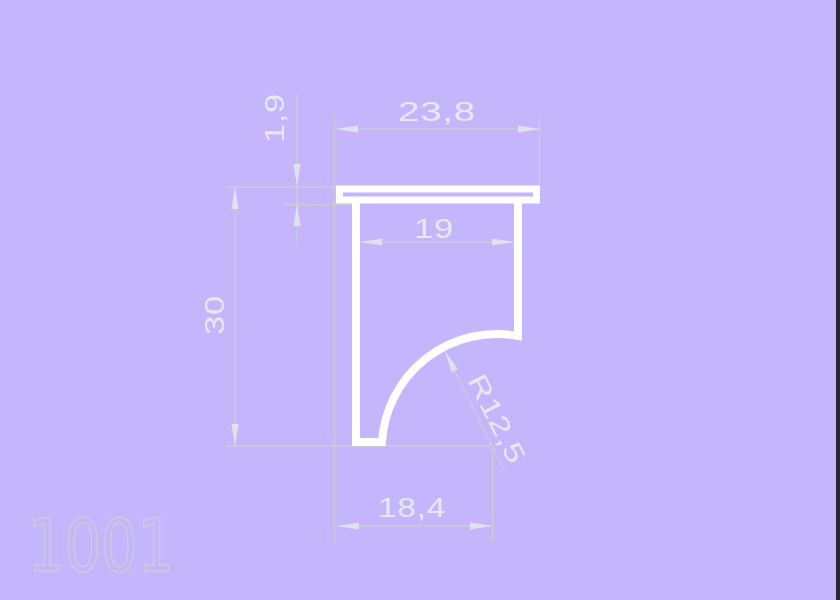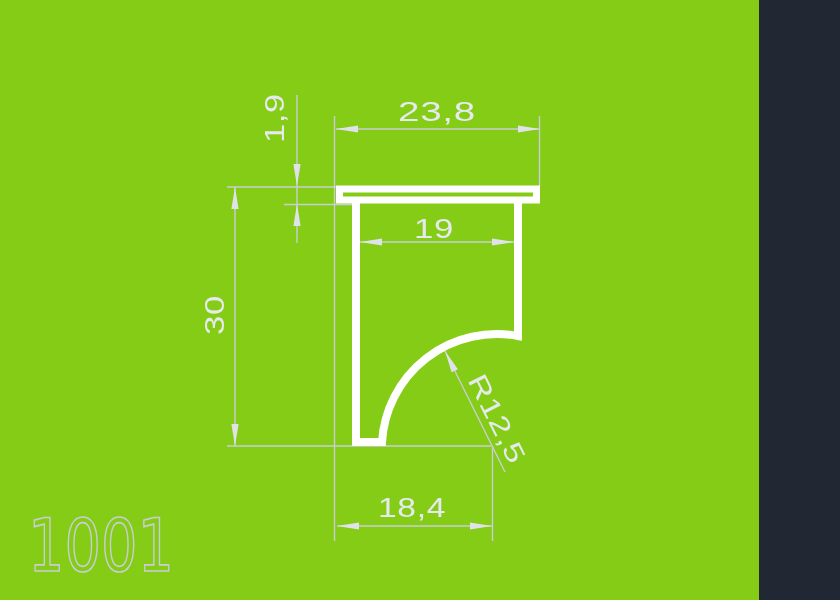--- a/index.html
+++ b/index.html
@@ -1,16 +1,16 @@
 <!DOCTYPE html>
 <html><head>
 <meta charset="utf-8">
 <style>
   html,body{margin:0;padding:0;background:#212833;}
-  .viewport{position:relative;width:759px;height:600px;background:#84cc16;overflow:hidden;}
+  .viewport{position:relative;width:836px;height:600px;background:#c4b5fd;overflow:hidden;}
   svg{display:block;}
   .dim-text{font-family:"Liberation Sans",sans-serif;font-size:27px;fill:#e6e9ee;letter-spacing:0.5px;}
   .title-text{font-family:"DejaVu Sans",sans-serif;font-size:73px;fill:none;stroke:#c9ced6;stroke-width:1.7px;}
   .thin{stroke:#c9ced6;stroke-width:1.4;fill:none;}
   .arrow{fill:#dfe3e9;stroke:none;}
   .profile{stroke:#ffffff;fill:none;}
 </style>
 </head>
 <body>
 

